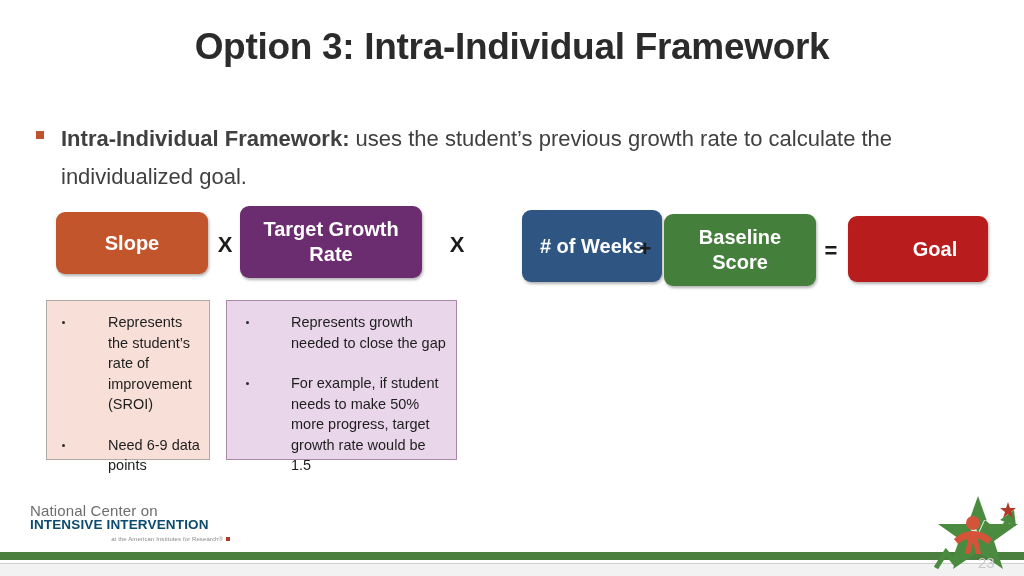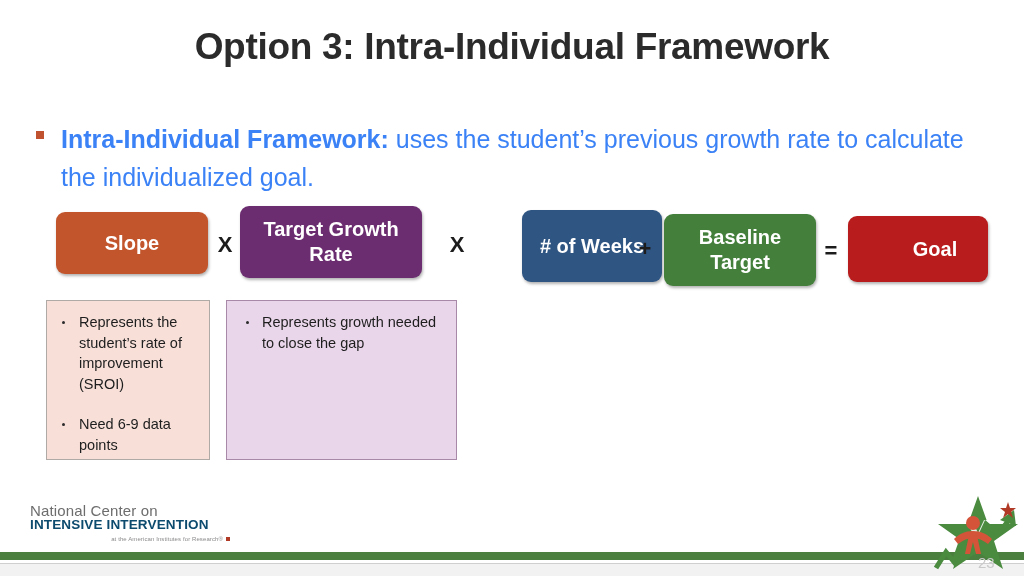--- a/index.html
+++ b/index.html
@@ -41,23 +41,23 @@
   }
   .bullet-marker {
     width: 8px;
     height: 8px;
     background: #c0522f;
     margin-top: 11px;
     margin-right: 17px;
     flex: 0 0 auto;
   }
   .bullet-text {
-    font-size: 25px;
+    font-size: 22px;
     line-height: 38px;
-    color: #3b82f6;
+    color: #404040;
   }
   .bullet-text .lead {
     font-weight: bold;
   }
 
   
   .formula-row {
     position: absolute;
     left: 56px;
     top: 206px;
@@ -139,21 +139,21 @@
     flex: 0 0 auto;
     width: 3px;
     height: 3px;
     border-radius: 50%;
     background: #2b2b2b;
     margin-top: 9px;
     margin-right: 14px;
     margin-left: 6px;
   }
   #note-tgr .note-dot { margin-left: 3px; margin-right: 13px; }
-  .note-txt { flex: 1 1 auto; }
+  .note-txt { flex: 1 1 auto; margin-left: 29px; }
 
   
   .footer-logo {
     position: absolute;
     left: 30px;
     top: 505px;
     width: 200px;
   }
   .logo-l1 {
     font-size: 15px;
@@ -245,21 +245,21 @@
   <div class="op" id="op-1">X</div>
 
   <div class="fbox" id="box-tgr" style="background: rgb(108, 45, 112);">Target Growth Rate</div>
 
   <div class="op" id="op-2">X</div>
 
   <div class="fbox" id="box-weeks" style="background: rgb(47, 85, 131); margin-left: 36px;"># of Weeks</div>
 
   <div class="op" id="op-3">+</div>
 
-  <div class="fbox" id="box-baseline" style="background: rgb(68, 128, 60);">Baseline Target</div>
+  <div class="fbox" id="box-baseline" style="background: rgb(68, 128, 60);">Baseline Score</div>
 
   <div class="op" id="op-4">=</div>
 
   <div class="fbox" id="box-goal" style="background: #b91c1c; padding-left: 40px;">Goal</div>
 </div>
 
 <div class="note" id="note-slope" style="background: rgb(248, 224, 217);">
   <div class="note-item">
     <span class="note-dot"></span>
     <span class="note-txt">Represents the student’s rate of improvement (SROI)</span>
@@ -268,20 +268,24 @@
     <span class="note-dot"></span>
     <span class="note-txt">Need 6-9 data points</span>
   </div>
 </div>
 
 <div class="note" id="note-tgr" style="background: rgb(234, 214, 234);">
   <div class="note-item">
     <span class="note-dot"></span>
     <span class="note-txt">Represents growth needed to close the gap</span>
   </div>
+  <div class="note-item">
+    <span class="note-dot"></span>
+    <span class="note-txt">For example, if student needs to make 50% more progress, target growth rate would be 1.5</span>
+  </div>
 </div>
 
 <div class="footer-logo">
   <div class="logo-l1">National Center on</div>
   <div class="logo-l2">INTENSIVE INTERVENTION</div>
   <div class="logo-l3"><span>at the American Institutes for Research®</span><span class="sq"></span></div>
 </div>
 
 <div class="green-bar"></div>
 <div class="green-bar-thin"></div>

